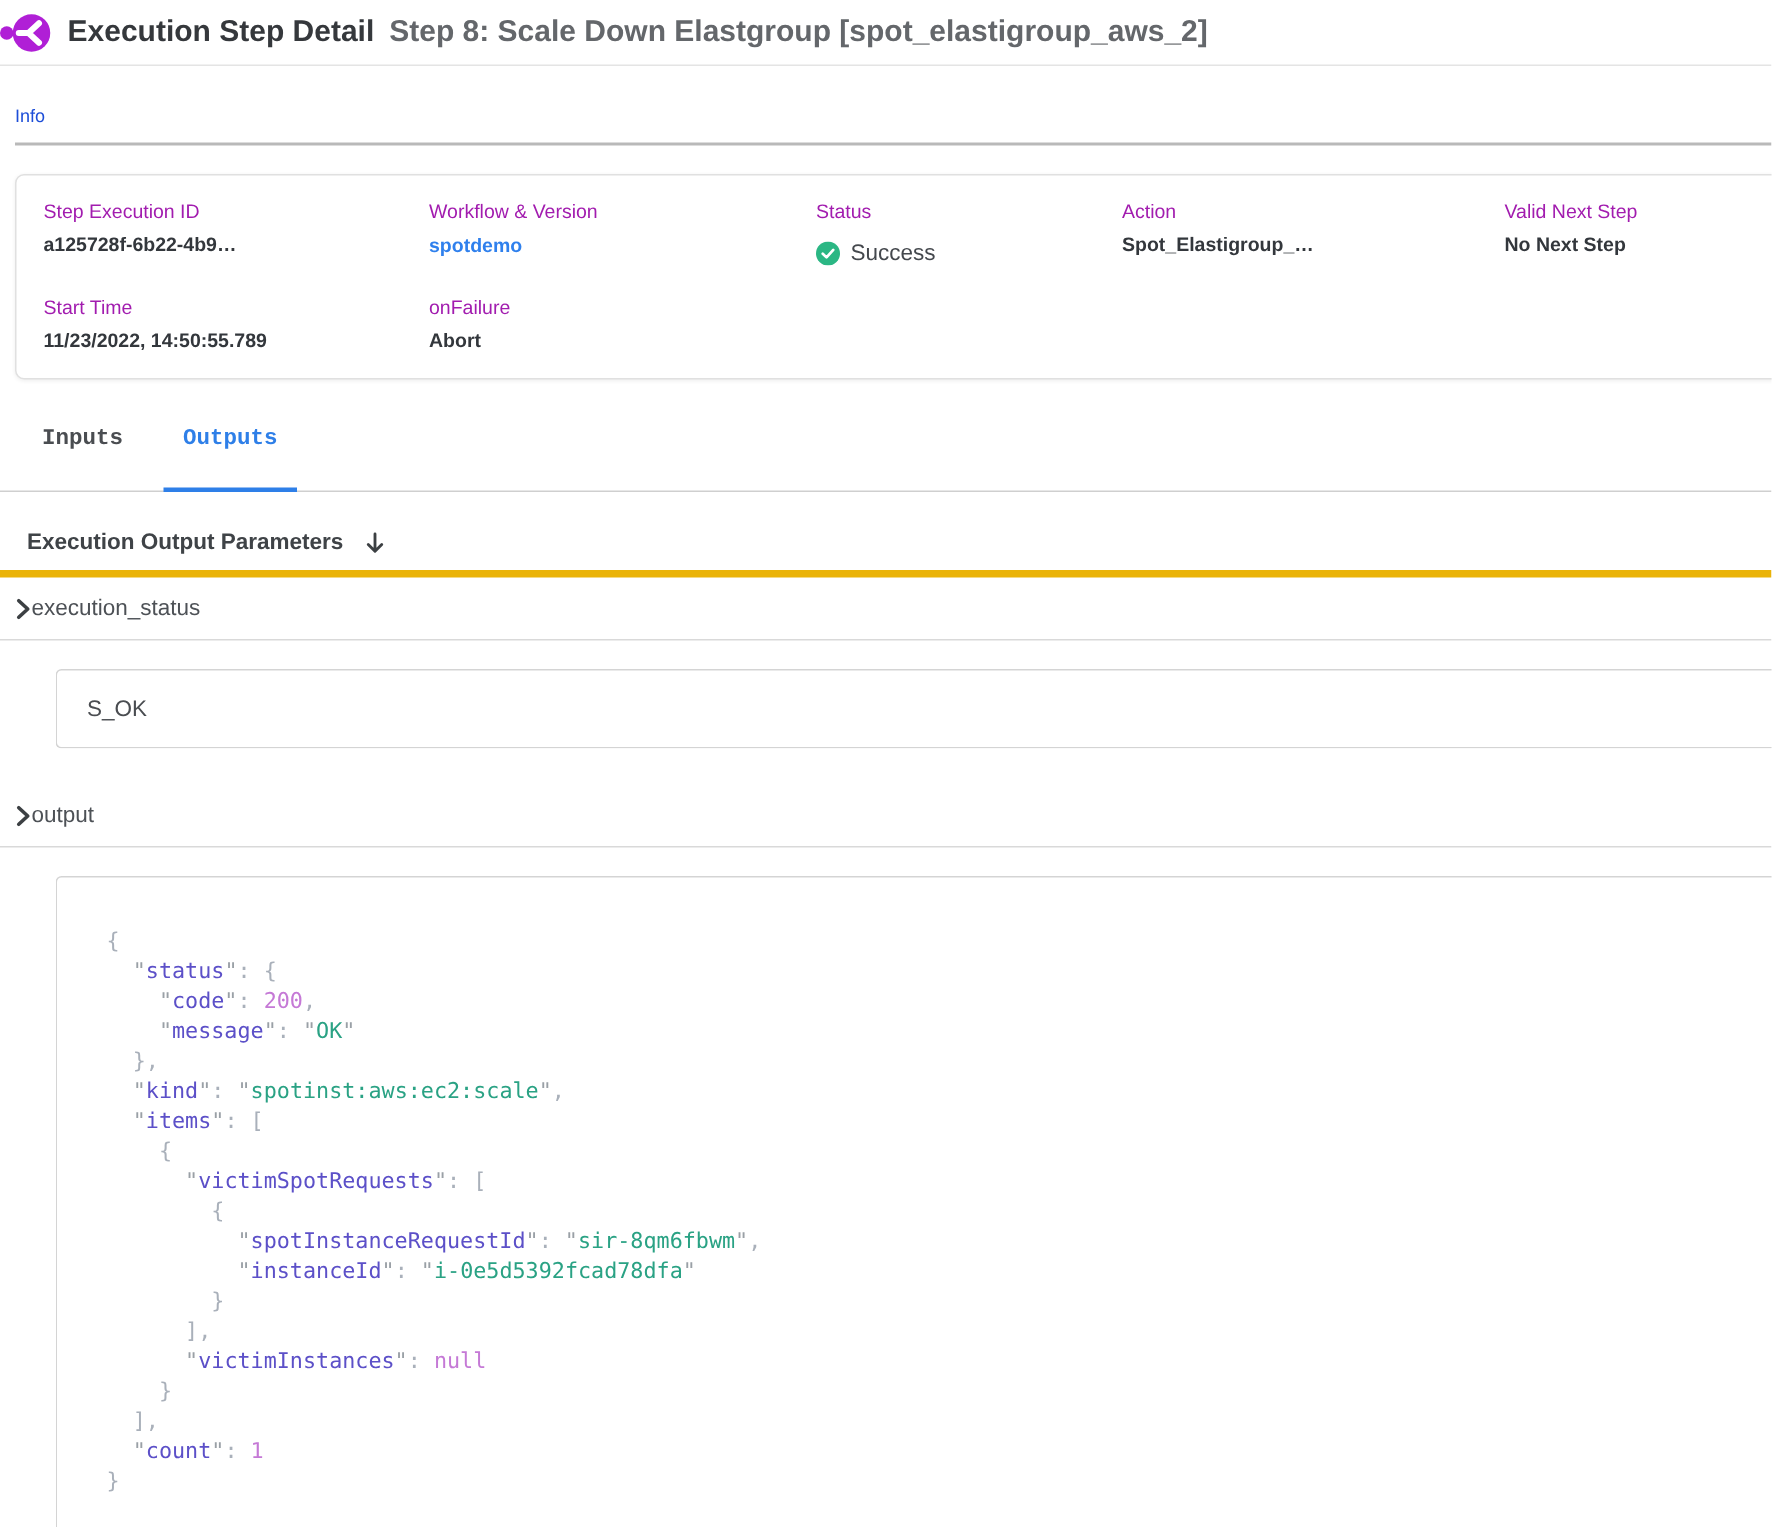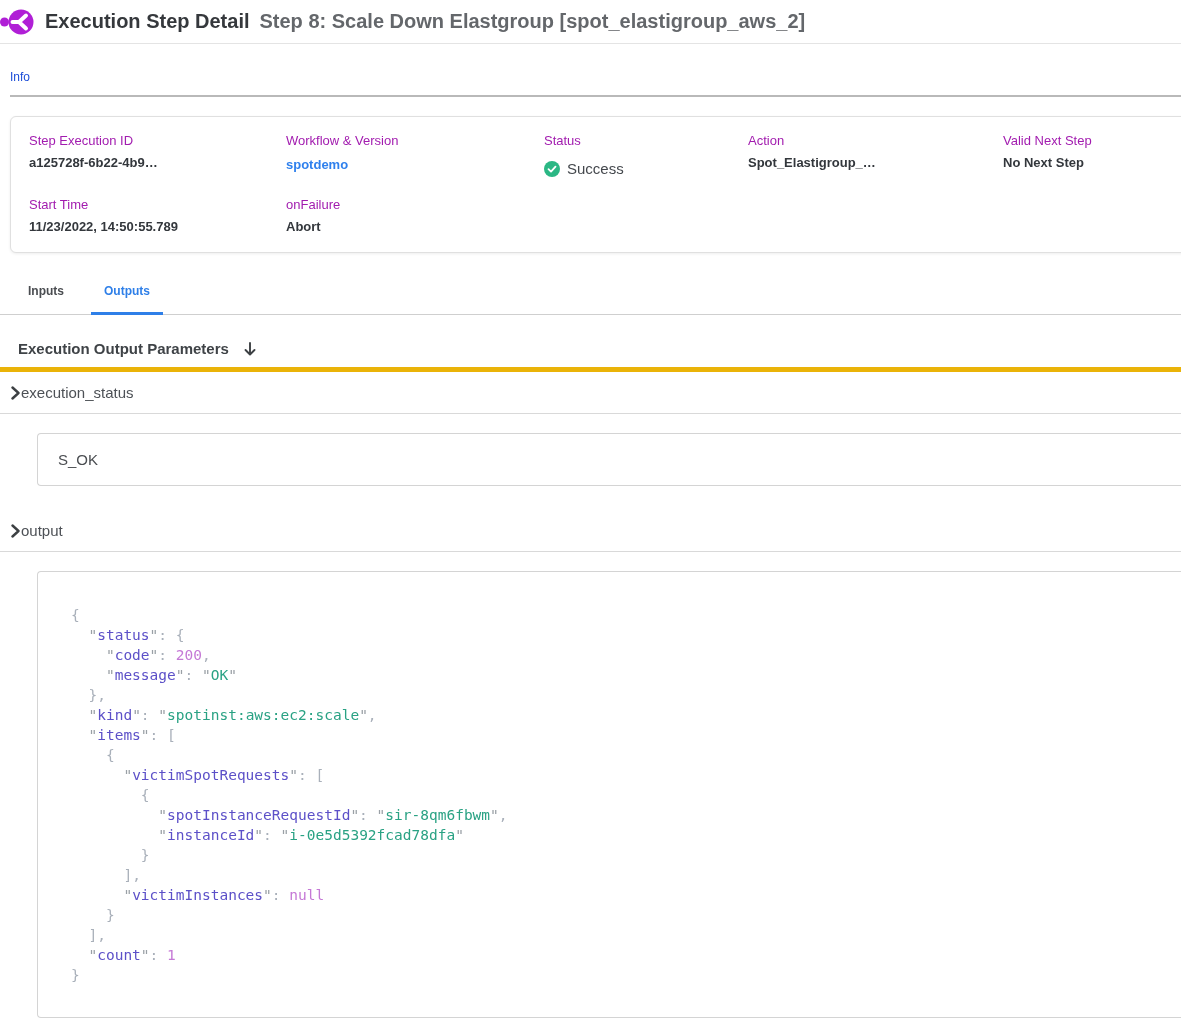--- a/index.html
+++ b/index.html
@@ -21,22 +21,22 @@
     padding:16px 0 18px 18px;background:#fff;}
   .info-grid{display:grid;grid-template-columns:257px 258px 204px 255px 1fr;row-gap:20px;}
   .cell-label{font-size:13px;color:#a21caf;margin-bottom:7px;}
   .cell-value{font-size:13px;font-weight:600;color:#33373c;}
   .cell-value.link{color:#2f80ed;font-weight:600;text-decoration:none;cursor:pointer;}
   .status-value{display:flex;align-items:center;gap:7px;font-size:15px;font-weight:400;color:#44484d;margin-top:12px;}
   .status-icon{width:16px;height:16px;display:inline-block;}
 
   
   .tab-bar{margin-top:21px;display:flex;gap:14px;padding-left:15px;border-bottom:1px solid #cfcfcf;}
-  .tab{font-size:12px;font-weight:600;color:#4a4d51;padding:10px 13px 14px;background:none;border:none;
-    cursor:pointer;font-family:Liberation Sans, sans-serif;margin-bottom:-1px;border-bottom:3px solid transparent;}
+  .tab{font-size:15px;font-weight:600;color:#4a4d51;padding:10px 13px 24px;background:none;border:none;
+    cursor:pointer;font-family:Liberation Mono, monospace;margin-bottom:-1px;border-bottom:3px solid transparent;}
   .tab.active{color:#2e7fe8;border-bottom-color:#2e7fe8;}
 
   
   .param-header{margin-top:25px;padding:0 0 10px 18px;display:flex;align-items:center;gap:13px;
     font-size:15px;font-weight:700;color:#3f4347;border-bottom:5px solid #eab308;}
   .arrow-icon{width:16px;height:16px;display:inline-block;}
 
   .param-row{display:flex;align-items:center;gap:0;padding:12px 0 12px 10px;border-bottom:1px solid #d9d9d9;cursor:pointer;}
   .chev{width:11px;height:14px;display:inline-block;flex:0 0 auto;}
   .param-name{font-size:15px;color:#4d5156;}

